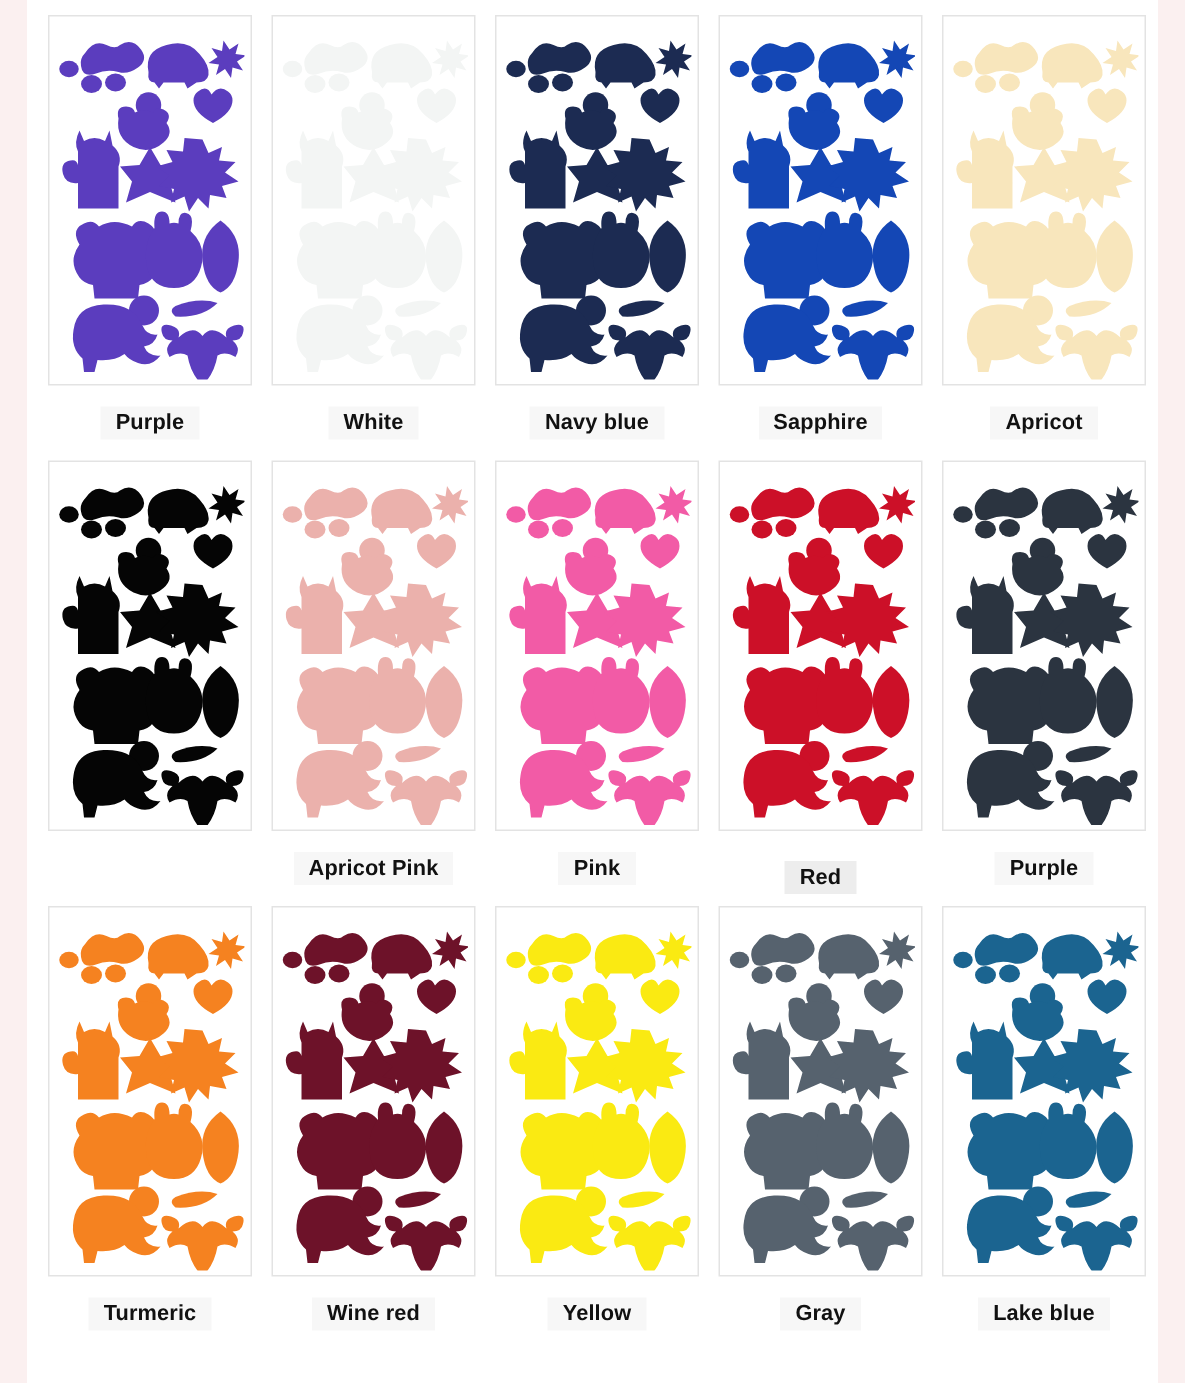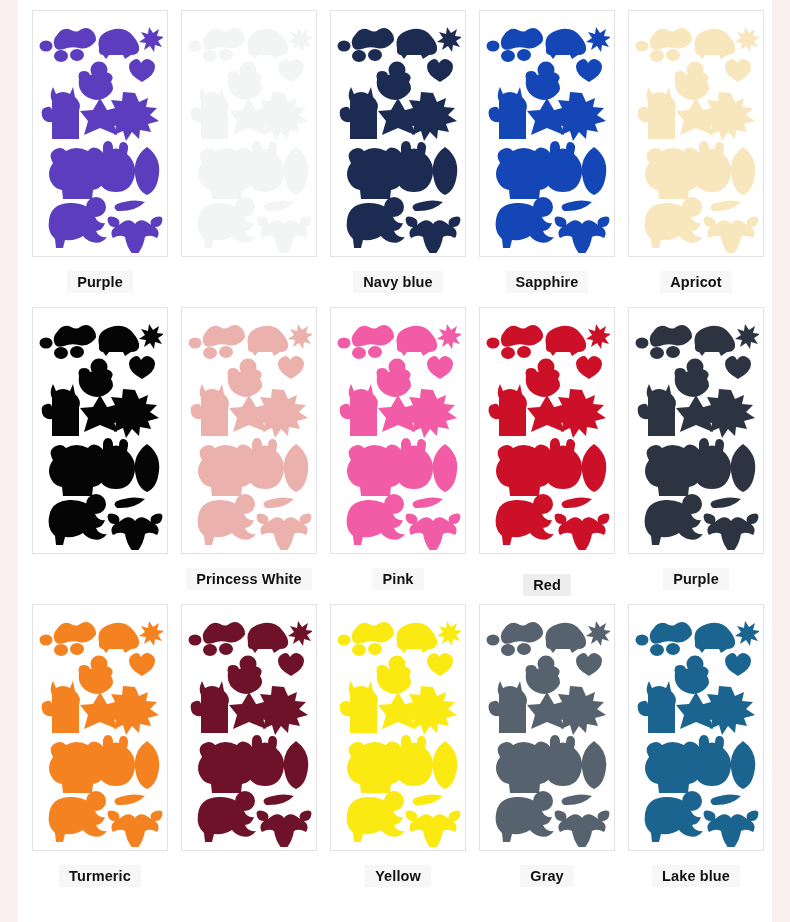--- a/index.html
+++ b/index.html
@@ -147,20 +147,23 @@
   <circle cx="59" cy="192" r="10"></circle>
 
   <path d="M12 205 q2 -16 20 -17 q20 -1 26 14 q3 7 10 6 q-2 7 -9 8 q3 7 11 6 q-6 8 -15 5 q-6 -2 -9 -6 q-7 5 -18 4 l-2 8 l-7 0 l-1 -9 q-8 -7 -6 -19 z"></path>
 
   <path d="M80 189 q16 -6 28 -2 q-10 10 -28 9 q-5 -4 0 -7 z"></path>
 
   <path d="M82 210 q10 -9 16 -1 q6 -8 16 1 q-2 -6 5 -8 q8 -2 6 5 q-1 5 -7 5 q6 5 2 11 q-7 -4 -12 -1 q-2 12 -10 20 q-8 -8 -10 -20 q-5 -3 -12 1 q-4 -6 2 -11 q-6 0 -7 -5 q-2 -7 6 -5 q7 2 5 8 z"></path>
  </g>
 </svg>
         </div>
+        <div class="label-wrap">
+          <div class="label">White</div>
+        </div>
       </div>
       <div class="cell">
         <div class="swatch-card">
 <svg viewBox="0 0 126 238" xmlns="http://www.w3.org/2000/svg" aria-hidden="true">
  <g fill="#1C2B52">
 
   <path d="M20 20 q6 -9 14 -5 q6 3 9 0 q8 -5 14 3 q5 7 -2 12 q-7 5 -13 3 q-8 -2 -15 1 q-9 3 -10 -5 q-1 -5 3 -9 z"></path>
   <ellipse cx="9" cy="31" rx="6.5" ry="5.5"></ellipse>
   <ellipse cx="24" cy="41" rx="7" ry="6"></ellipse>
   <ellipse cx="40" cy="40" rx="7" ry="6"></ellipse>
@@ -372,21 +375,21 @@
 
   <path d="M12 205 q2 -16 20 -17 q20 -1 26 14 q3 7 10 6 q-2 7 -9 8 q3 7 11 6 q-6 8 -15 5 q-6 -2 -9 -6 q-7 5 -18 4 l-2 8 l-7 0 l-1 -9 q-8 -7 -6 -19 z"></path>
 
   <path d="M80 189 q16 -6 28 -2 q-10 10 -28 9 q-5 -4 0 -7 z"></path>
 
   <path d="M82 210 q10 -9 16 -1 q6 -8 16 1 q-2 -6 5 -8 q8 -2 6 5 q-1 5 -7 5 q6 5 2 11 q-7 -4 -12 -1 q-2 12 -10 20 q-8 -8 -10 -20 q-5 -3 -12 1 q-4 -6 2 -11 q-6 0 -7 -5 q-2 -7 6 -5 q7 2 5 8 z"></path>
  </g>
 </svg>
         </div>
         <div class="label-wrap">
-          <div class="label">Princess White</div>
+          <div class="label">Apricot Pink</div>
         </div>
       </div>
       <div class="cell">
         <div class="swatch-card">
 <svg viewBox="0 0 126 238" xmlns="http://www.w3.org/2000/svg" aria-hidden="true">
  <g fill="#F25BA6">
 
   <path d="M20 20 q6 -9 14 -5 q6 3 9 0 q8 -5 14 3 q5 7 -2 12 q-7 5 -13 3 q-8 -2 -15 1 q-9 3 -10 -5 q-1 -5 3 -9 z"></path>
   <ellipse cx="9" cy="31" rx="6.5" ry="5.5"></ellipse>
   <ellipse cx="24" cy="41" rx="7" ry="6"></ellipse>
@@ -600,20 +603,23 @@
 
   <circle cx="59" cy="192" r="10"></circle>
 
   <path d="M12 205 q2 -16 20 -17 q20 -1 26 14 q3 7 10 6 q-2 7 -9 8 q3 7 11 6 q-6 8 -15 5 q-6 -2 -9 -6 q-7 5 -18 4 l-2 8 l-7 0 l-1 -9 q-8 -7 -6 -19 z"></path>
 
   <path d="M80 189 q16 -6 28 -2 q-10 10 -28 9 q-5 -4 0 -7 z"></path>
 
   <path d="M82 210 q10 -9 16 -1 q6 -8 16 1 q-2 -6 5 -8 q8 -2 6 5 q-1 5 -7 5 q6 5 2 11 q-7 -4 -12 -1 q-2 12 -10 20 q-8 -8 -10 -20 q-5 -3 -12 1 q-4 -6 2 -11 q-6 0 -7 -5 q-2 -7 6 -5 q7 2 5 8 z"></path>
  </g>
 </svg>
+        </div>
+        <div class="label-wrap">
+          <div class="label">Wine red</div>
         </div>
       </div>
       <div class="cell">
         <div class="swatch-card">
 <svg viewBox="0 0 126 238" xmlns="http://www.w3.org/2000/svg" aria-hidden="true">
  <g fill="#FAEA12">
 
   <path d="M20 20 q6 -9 14 -5 q6 3 9 0 q8 -5 14 3 q5 7 -2 12 q-7 5 -13 3 q-8 -2 -15 1 q-9 3 -10 -5 q-1 -5 3 -9 z"></path>
   <ellipse cx="9" cy="31" rx="6.5" ry="5.5"></ellipse>
   <ellipse cx="24" cy="41" rx="7" ry="6"></ellipse>

